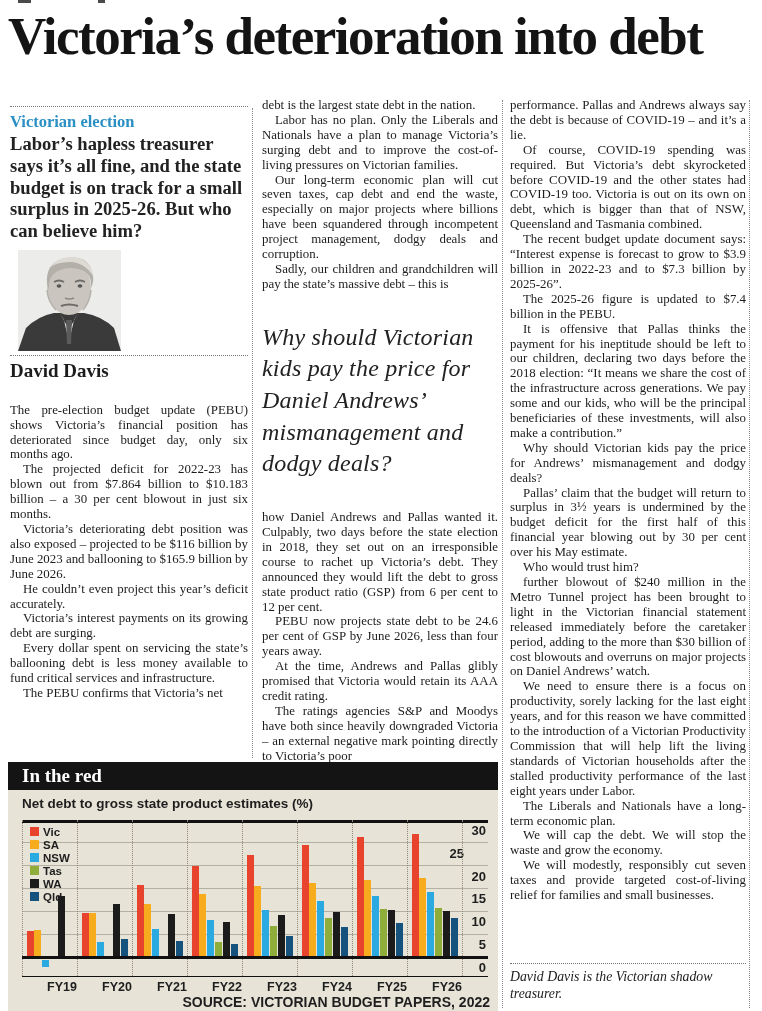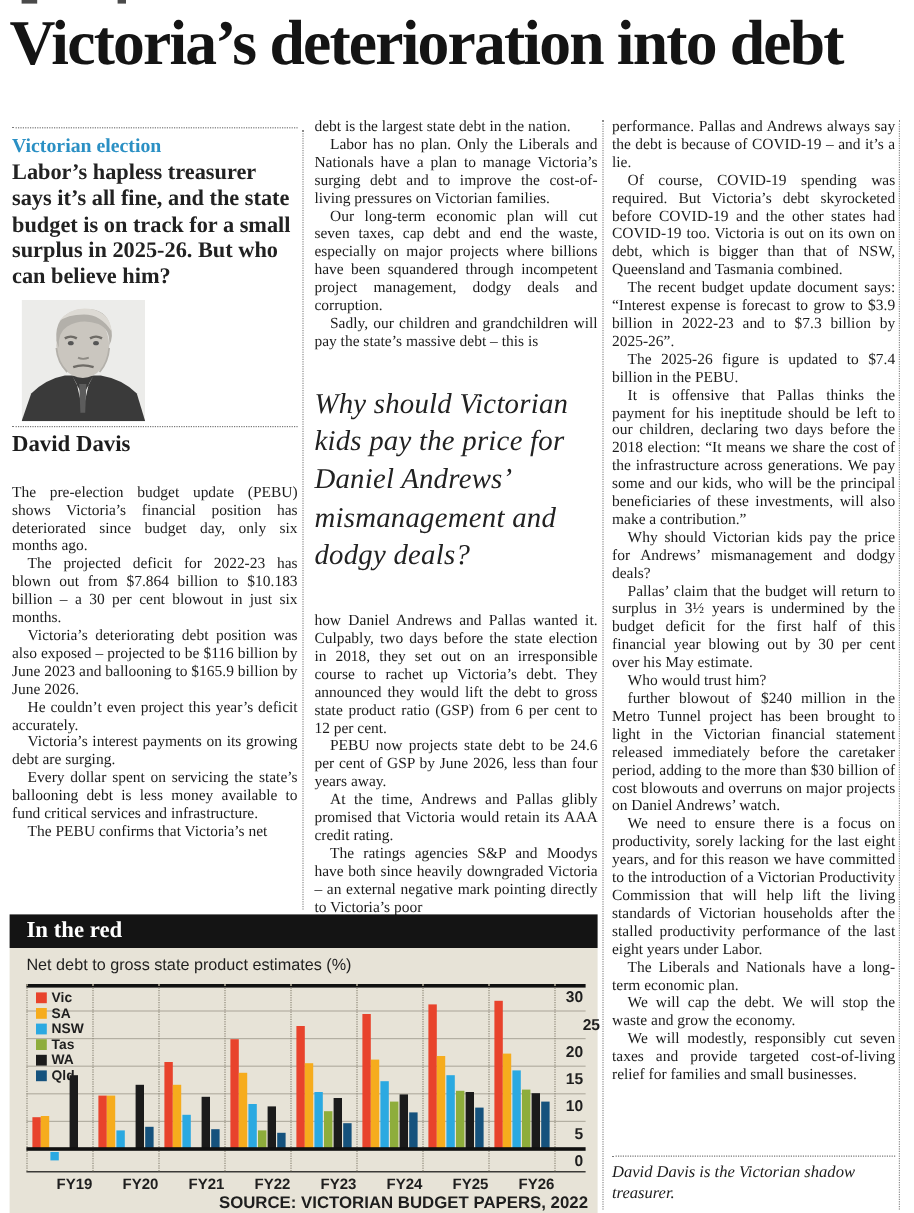--- a/index.html
+++ b/index.html
@@ -24,21 +24,21 @@
   .footer-rule{position:absolute;left:510px;top:963px;width:236px;border-top:1px dotted #777;}
   .footer{position:absolute;left:510px;top:969px;width:236px;font-style:italic;
           font-size:13.8px;line-height:1.2;}
   
   .chart-panel{position:absolute;left:8px;top:762px;width:490px;height:250px;}
   .chart-head{background:#141414;color:#fff;height:28px;line-height:28px;
               font-weight:700;font-size:19px;padding-left:14px;
               font-family:"Liberation Serif",serif;}
   .chart-body{position:relative;background:#e7e3d7;height:222px;
               font-family:"Liberation Sans",sans-serif;}
-  .chart-title{position:absolute;left:14px;top:6px;font-weight:400;font-size:13.5px;color:#1e1e1e;}
+  .chart-title{position:absolute;left:14px;top:6px;font-weight:700;font-size:13.5px;color:#1e1e1e;}
   .plot{position:absolute;left:14px;top:30px;width:466px;height:158px;}
   .gl{position:absolute;left:0;width:100%;height:1px;background:#b3afa2;}
   .gl-top{position:absolute;left:0;top:0;width:100%;height:2.5px;background:#111;}
   .gl-zero{position:absolute;left:0;top:136px;width:100%;height:3px;background:#111;z-index:5;}
   .gl-bot{position:absolute;left:0;top:156px;width:100%;height:1.3px;background:#111;}
   .vgrid{position:absolute;top:0;height:156px;width:0;border-left:1px dotted #8d8878;}
   .ylab{position:absolute;width:26px;text-align:right;font-weight:700;font-size:13px;color:#1e1e1e;}
   .bar{position:absolute;width:7px;z-index:2;}
   .xlabels{position:absolute;left:14px;top:190px;width:440px;display:flex;}
   .xlab{width:55px;text-align:right;font-weight:700;font-size:12.5px;color:#1e1e1e;}
@@ -170,21 +170,21 @@
       <div class="ylab" style="left: 438px; top: 140px;">0</div>
           <div class="gl" style="top: 113.665px;"></div>
           <div class="ylab" style="left: 438px; top: 117.165px;">5</div>
           <div class="gl" style="top: 90.83px;"></div>
           <div class="ylab" style="left: 438px; top: 94.33px;">10</div>
           <div class="gl" style="top: 67.995px;"></div>
           <div class="ylab" style="left: 438px; top: 71.495px;">15</div>
           <div class="gl" style="top: 45.16px;"></div>
           <div class="ylab" style="left: 438px; top: 48.66px;">20</div>
           <div class="gl" style="top: 22.325px;"></div>
-          <div class="ylab" style="left: 452px; top: 25.825px;">25</div>
+          <div class="ylab" style="left: 416px; top: 25.825px;">25</div>
           <div class="ylab" style="left: 438px; top: 2.99px;">30</div>
           <div class="vgrid" style="left: 0px;"></div>
           <div class="vgrid" style="left: 55px;"></div>
           <div class="vgrid" style="left: 110px;"></div>
           <div class="vgrid" style="left: 165px;"></div>
           <div class="vgrid" style="left: 220px;"></div>
           <div class="vgrid" style="left: 275px;"></div>
           <div class="vgrid" style="left: 330px;"></div>
           <div class="vgrid" style="left: 385px;"></div>
           <div class="vgrid" style="left: 440px;"></div>

